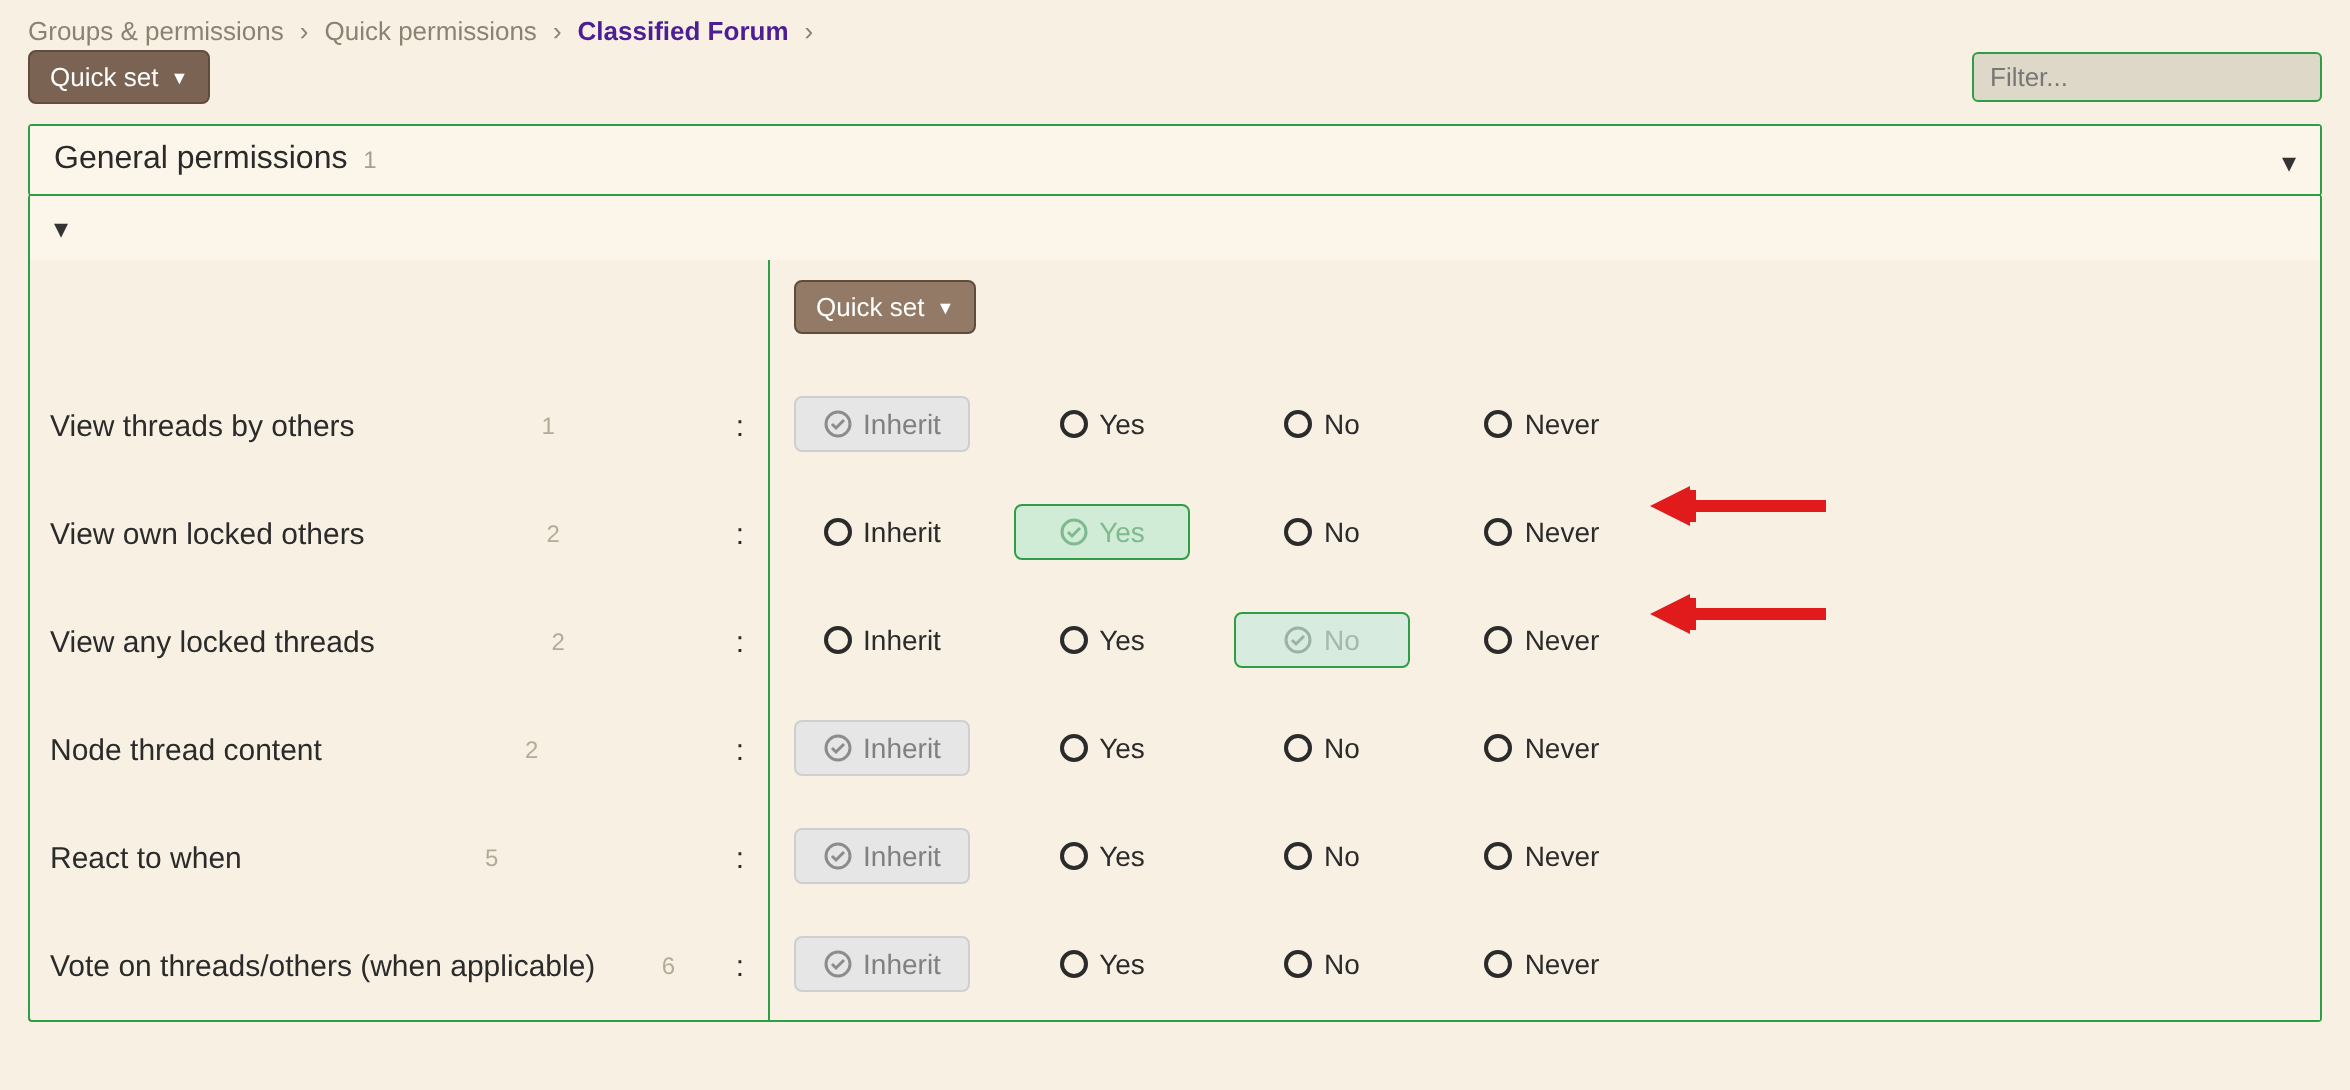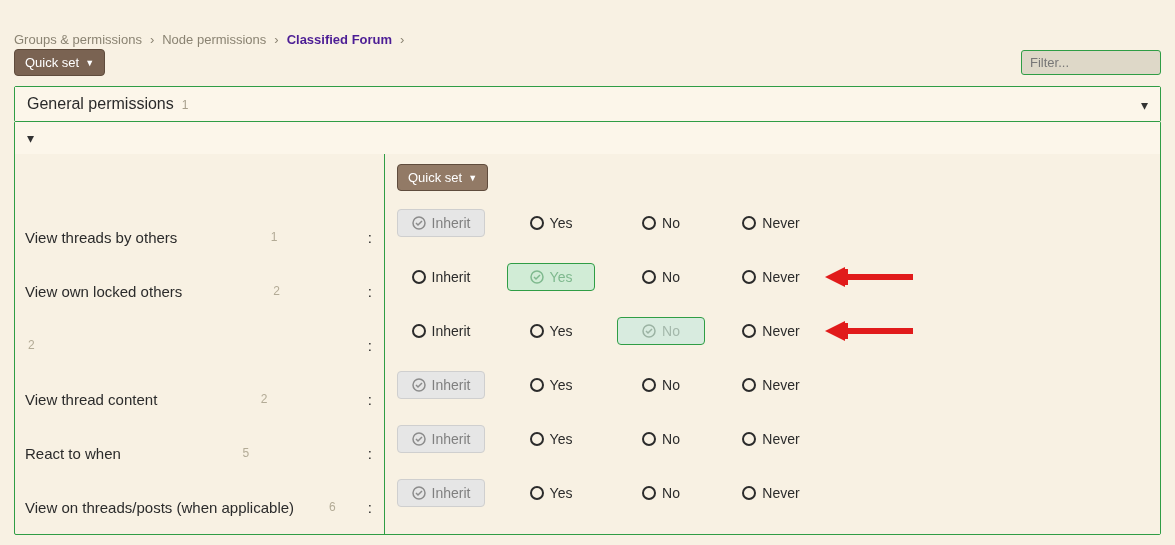--- a/index.html
+++ b/index.html
@@ -23,21 +23,20 @@
     font-family: "Segoe UI", Arial, sans-serif;
     color: var(--text);
     font-size: 14px;
     width: 1175px;
   }
   .page { padding: 4px 14px 0 14px; position: relative; }
   .crumbs {
     display: flex; align-items: center; gap: 8px;
     font-size: 13px; color: var(--muted);
     padding: 4px 0 2px 0;
-    margin-top: 24px;
   }
   .crumbs a { color: var(--muted); text-decoration: none; }
   .crumbs .sep { color: var(--muted); }
   .crumbs .current { color: #4c1d95; font-weight: 600; }
   h1.page-title {
     margin: 0 0 12px 0;
     font-size: 26px; font-weight: 400;
     color: #2a2a2a;
   }
   .top-row { display: flex; justify-content: space-between; align-items: center; margin-bottom: 10px; }
@@ -47,21 +46,21 @@
     color: #fff;
     border: 1px solid #5f4c3d;
     border-radius: 4px;
     padding: 5px 10px;
     font-size: 13px;
     cursor: pointer;
   }
   .quick-set.lighter { background: var(--brown-light); }
   .quick-set .caret { font-size: 9px; }
   .filter-input {
-    width: 140px;
+    width: 175px;
     background: #ded8c8;
     border: 1px solid var(--green);
     border-radius: 3px;
     padding: 4px 8px;
     font-size: 13px;
     color: #555;
   }
   .filter-input::placeholder { color: #777; }
 
   .panel {
@@ -92,21 +91,21 @@
   .perm-label {
     display: flex; align-items: center; justify-content: space-between;
     padding: 0 12px 0 10px;
     height: 54px;
     font-size: 15px;
     color: #2b2b2b;
   }
   .perm-label .cnt { color: #b3ab96; font-size: 12px; margin-left: 3px; }
 
   .perm-options {
-    display: flex; align-items: flex-start; gap: 22px;
+    display: flex; align-items: center; gap: 22px;
     height: 54px;
     padding-left: 12px;
   }
 
   .opt {
     display: inline-flex; align-items: center; gap: 6px;
     min-width: 88px; justify-content: center;
     height: 28px;
     padding: 0 10px;
     border: 1px solid transparent;
@@ -145,21 +144,21 @@
   .arrow svg { width: 100%; height: 100%; }
 
 </style>
 </head>
 <body>
 
 <div class="page">
   <nav class="crumbs">
     <a>Groups &amp; permissions</a>
     <span class="sep">›</span>
-    <a>Node permissions</a>
+    <a>Quick permissions</a>
     <span class="sep">›</span>
     <a class="current">Classified Forum</a>
     <span class="sep">›</span>
   </nav>
 
 
   <div class="top-row">
     <button class="quick-set">
       <span>Quick set</span>
       <span class="caret">▼</span>
@@ -190,35 +189,36 @@
               <span>View threads by others</span>
               <span class="cnt">1</span>
               <span style="color:#2b2b2b">:</span>
             </div>
             <div class="perm-label">
               <span>View own locked others</span>
               <span class="cnt">2</span>
               <span style="color:#2b2b2b">:</span>
             </div>
             <div class="perm-label">
+              <span>View any locked threads</span>
               <span class="cnt">2</span>
               <span style="color:#2b2b2b">:</span>
             </div>
             <div class="perm-label">
-              <span>View thread content</span>
+              <span>Node thread content</span>
               <span class="cnt">2</span>
               <span style="color:#2b2b2b">:</span>
             </div>
             <div class="perm-label">
               <span>React to when</span>
               <span class="cnt">5</span>
               <span style="color:#2b2b2b">:</span>
             </div>
             <div class="perm-label">
-              <span>View on threads/posts (when applicable)</span>
+              <span>Vote on threads/others (when applicable)</span>
               <span class="cnt">6</span>
               <span style="color:#2b2b2b">:</span>
             </div>
           </div>
       </div>
       <div class="options-col">
         <div class="inner-qs-row">
           <button class="quick-set lighter">
             <span>Quick set</span>
             <span class="caret">▼</span>

